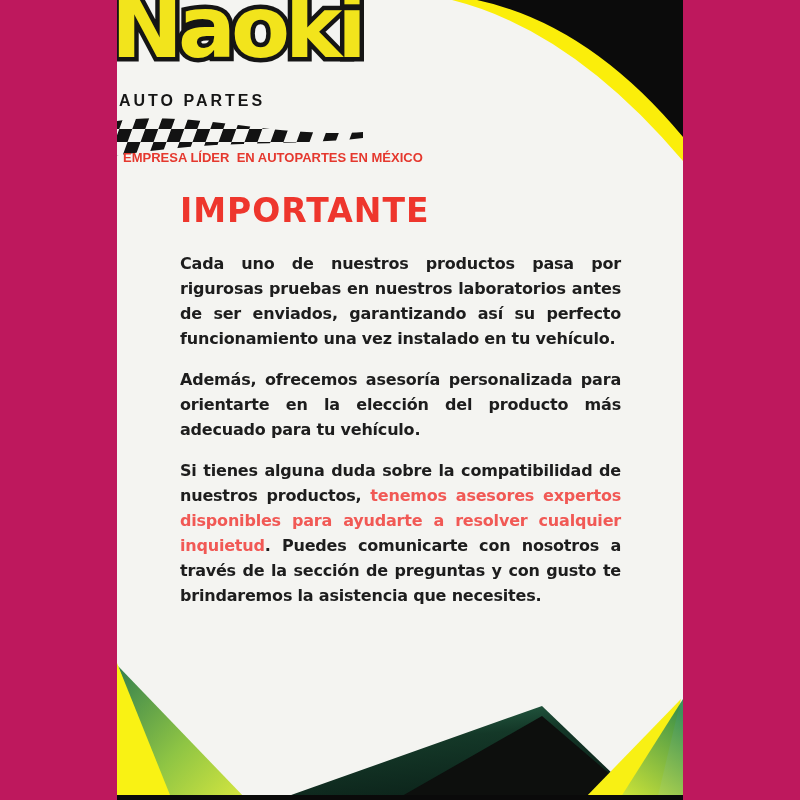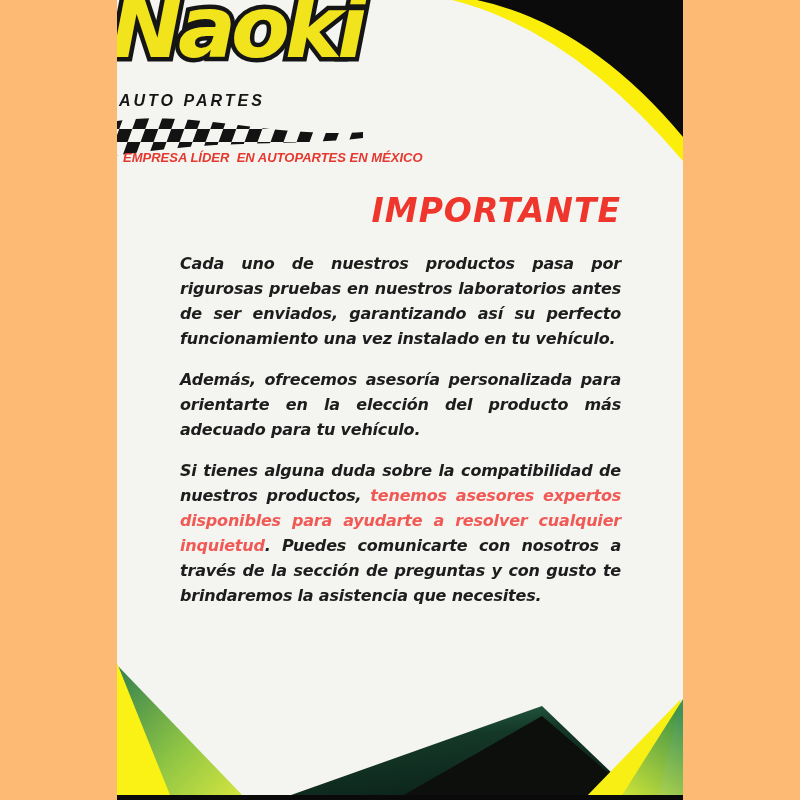--- a/index.html
+++ b/index.html
@@ -8,22 +8,21 @@
     width: 800px;
     height: 800px;
     background: #ffffff;
     font-family: "DejaVu Sans", sans-serif;
     overflow: hidden;
   }
   .page {
     position: relative;
     width: 800px;
     height: 800px;
-    background: #fdba74;
-    font-style: italic;
+    background: #be185d;
   }
   .canvas {
     position: absolute;
     left: 117px;
     top: 0;
     width: 566px;
     height: 800px;
     background: #f4f4f1;
     overflow: hidden;
   }
@@ -87,21 +86,20 @@
     top: 192px;
   }
   .title {
     margin: 0 0 21px 0;
     font-family: "DejaVu Sans", sans-serif;
     font-weight: 800;
     font-size: 33px;
     line-height: 1.15;
     letter-spacing: 1px;
     color: #ee362d;
-    text-align: right;
   }
   .content p {
     margin: 0 0 16px 0;
     font-family: "DejaVu Sans", sans-serif;
     font-weight: 700;
     font-size: 16px;
     line-height: 25px;
     letter-spacing: -0.2px;
     text-align: justify;
     color: #1d1d1d;

